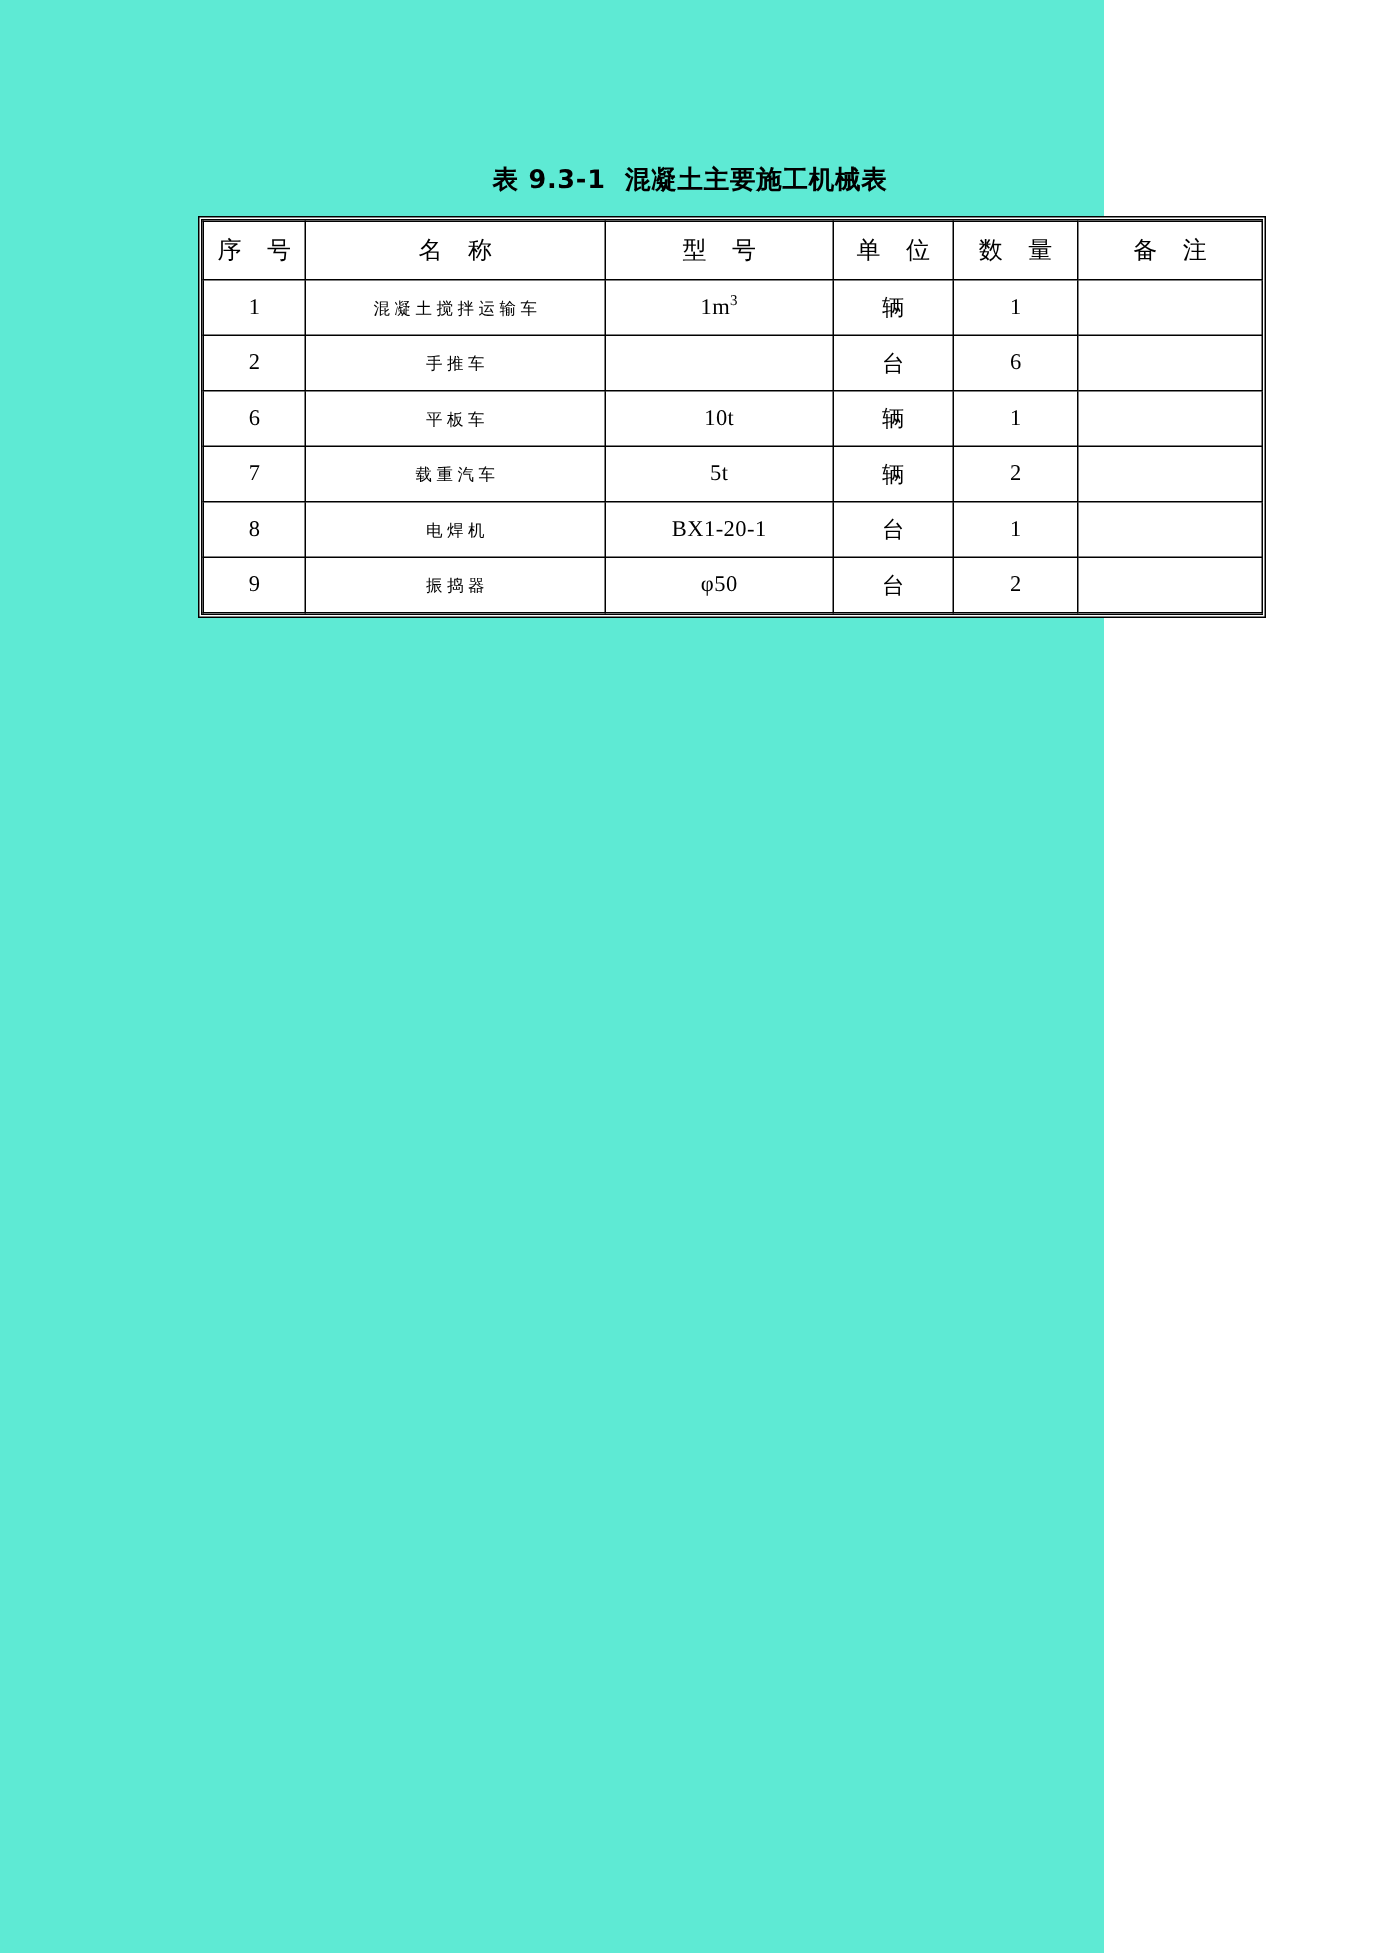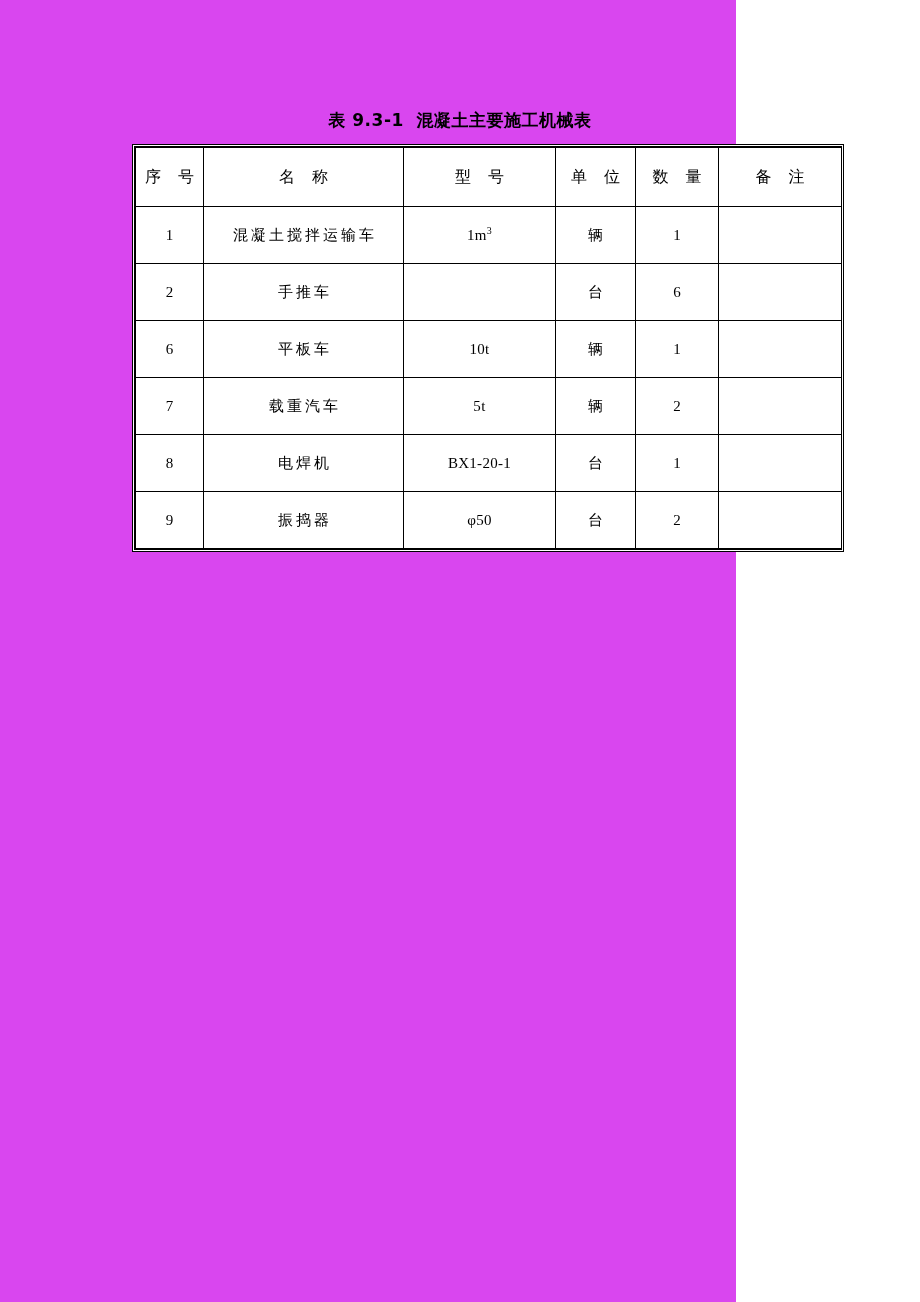--- a/index.html
+++ b/index.html
@@ -15,21 +15,21 @@
     color: #000000;
     overflow: hidden;
   }
 
   
   .page {
     position: absolute;
     left: 0; top: 0;
     width: 736px;
     height: 1302px;
-    background: #d946ef;
+    background: #5eead4;
   }
 
   
   .table-caption {
     position: absolute;
     left: 0;
     top: 108px;
     width: 920px;
     text-align: center;
     font-family: "DejaVu Sans", "Liberation Sans", sans-serif;
@@ -62,21 +62,21 @@
   table.mech-table col.c-name  { width: 200px; }
   table.mech-table col.c-model { width: 152px; }
   table.mech-table col.c-unit  { width: 80px;  }
   table.mech-table col.c-qty   { width: 83px;  }
   table.mech-table col.c-note  { width: 123px; }
 
   table.mech-table th,
   table.mech-table td {
     border: 1px solid #000000;
     height: 36px;
-    padding: 10px 2px;
+    padding: 0 2px;
     text-align: center;
     vertical-align: middle;
     font-weight: normal;
     background: #ffffff;
   }
 
   
   table.mech-table thead th {
     font-family: "DejaVu Sans", "Liberation Sans", sans-serif;
     font-size: 16px;
@@ -86,21 +86,21 @@
     height: 38px;
   }
 
   
   .cell-seq {
     font-family: "Liberation Serif", "DejaVu Serif", serif;
     font-size: 15px;
   }
   .cell-name {
     font-family: "DejaVu Sans", "Liberation Sans", sans-serif;
-    font-size: 15px;
+    font-size: 11px;
     letter-spacing: 3px;
     text-indent: 3px;
   }
   .cell-model {
     font-family: "Liberation Serif", "DejaVu Serif", serif;
     font-size: 15px;
     letter-spacing: 0.3px;
   }
   .cell-unit {
     font-family: "DejaVu Sans", "Liberation Sans", sans-serif;

